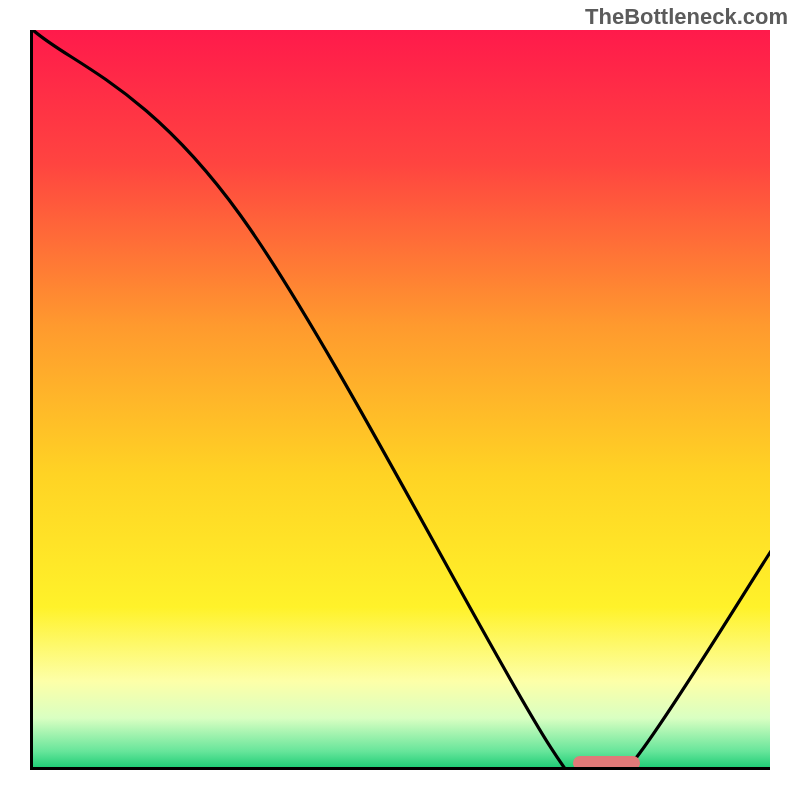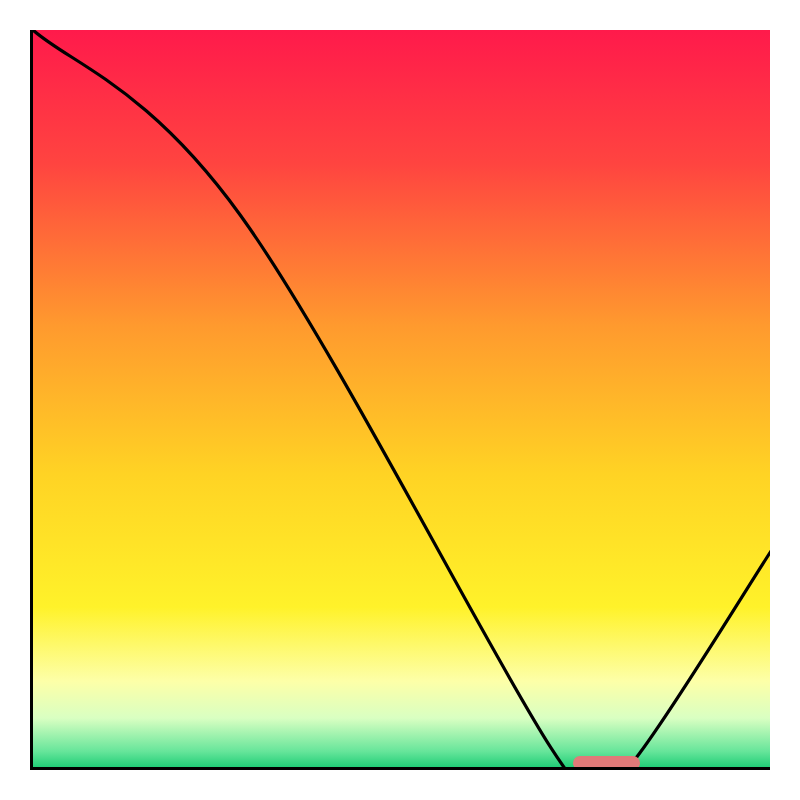--- a/index.html
+++ b/index.html
@@ -50,20 +50,21 @@
     height: 14px;
     border-radius: 7px;
     background: #e17a79;
   }
 </style>
 </head>
 <body>
 
 <div class="canvas">
 
+  <div class="attribution">TheBottleneck.com</div>
 
   <div class="plot-area">
 
     <div class="gradient">
       <svg id="grad-svg" width="740" height="740" viewBox="0 0 740 740" preserveAspectRatio="none">
         <defs>
           <linearGradient id="bg" x1="0" y1="0" x2="0" y2="1">
               <stop offset="0%" stop-color="#ff1a4b"></stop>
               <stop offset="18%" stop-color="#ff4440"></stop>
               <stop offset="40%" stop-color="#ff9a2e"></stop>

